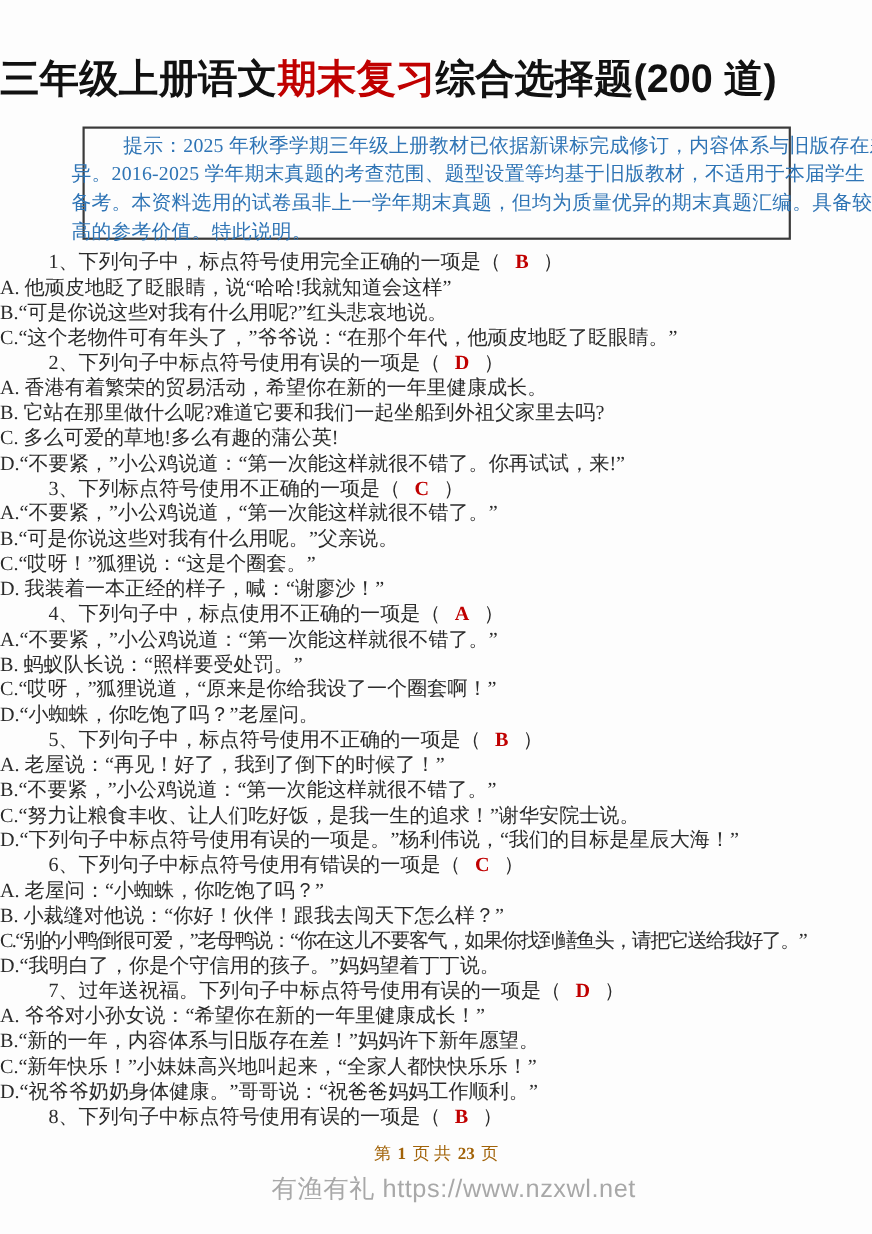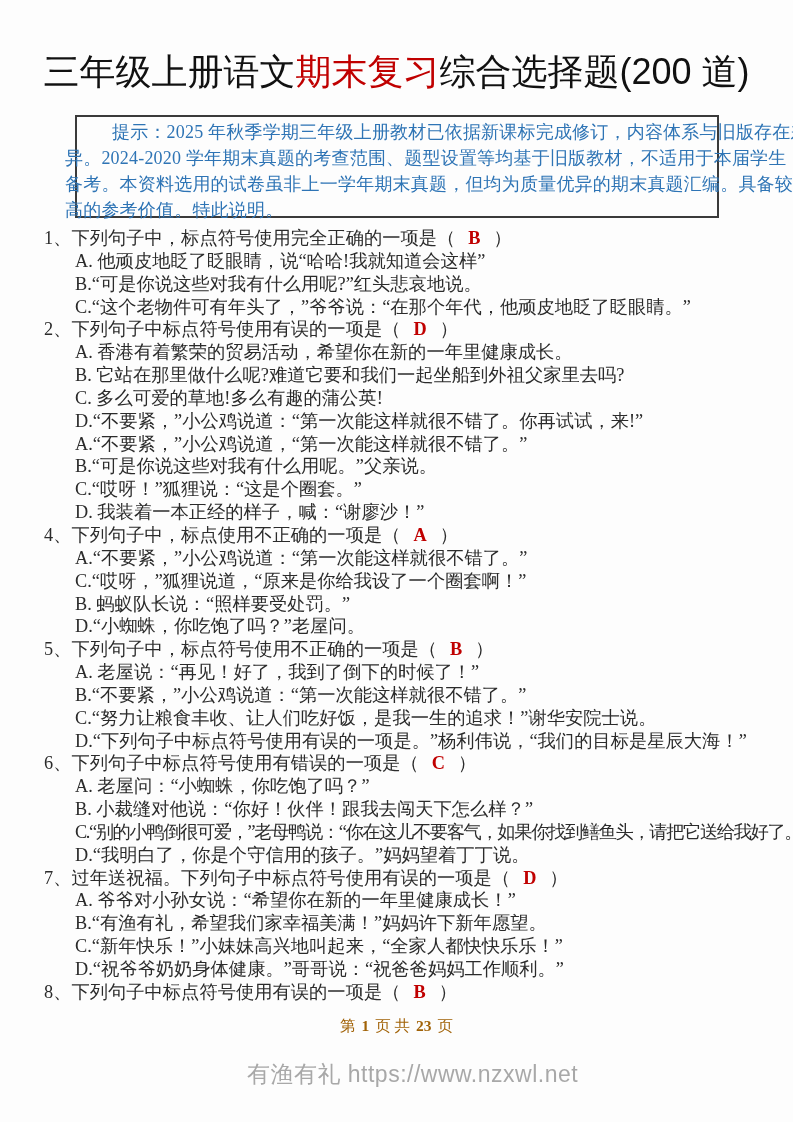--- a/index.html
+++ b/index.html
@@ -8,67 +8,67 @@
     --ink:#2b2b2b;
   }
   html,body{margin:0;padding:0;background:#e8e8e8;}
   .page{
     width:793px;height:1122px;margin:0 auto;background:#fdfdfd;
     position:relative;overflow:hidden;
     font-family:"Liberation Serif","DejaVu Serif",serif;
     color:var(--ink);
   }
   .title{
-    margin:50px 0 0 0;text-align:center;
+    margin:50px 0 0 0;text-align:left;
     font-family:"Liberation Sans","DejaVu Sans",sans-serif;
-    font-weight:400;font-size:36px;line-height:43px;
+    font-weight:700;font-size:36px;line-height:43px;
     color:#111;letter-spacing:0px;white-space:nowrap;
   }
   .title .red{color:var(--red);}
   .notice{
     margin:22px 0 0 75px;width:640px;height:99px;
     border:2px solid #3a3a3a;position:relative;
   }
   .notice-text{
     position:absolute;left:-12px;top:2px;width:674px;
     font-size:18px;line-height:26px;color:var(--blue);
     letter-spacing:0.2px;
   }
   .nline{white-space:nowrap;}
   .nline.first{text-indent:47px;}
   .questions{margin-top:9px;font-size:18.3px;}
   .qline{margin-left:44px;line-height:22.85px;white-space:nowrap;}
-  .opt{margin-left:75px;line-height:22.85px;white-space:nowrap;}
+  .opt{line-height:22.85px;white-space:nowrap;}
   .opt.tight{letter-spacing:-1.4px;}
   .ans{
     color:var(--red);font-weight:bold;
     display:inline-block;padding:0 13px;
   }
   .footer{margin-top:12px;text-align:center;}
   .pageinfo{font-size:15.5px;color:#a16207;}
   .pageinfo span{margin:0 3px;}
   .pageinfo .b{font-weight:bold;}
   .watermark{
-    margin-top:22px;font-size:23px;color:#a8a8a8;
+    margin-top:5px;font-size:23px;color:#a8a8a8;
     font-family:"Liberation Sans","DejaVu Sans",sans-serif;
     letter-spacing:0.5px;
     padding-left:32px;
   }
 </style>
 </head>
 <body>
 
 <div class="page">
 
   <h1 class="title"><span>三年级上册语文</span><span class="red">期末复习</span><span>综合选择题(200 道)</span></h1>
 
   <div class="notice">
     <div class="notice-text">
       <div class="nline first">提示：2025 年秋季学期三年级上册教材已依据新课标完成修订，内容体系与旧版存在差</div>
-      <div class="nline">异。2024-2020 学年期末真题的考查范围、题型设置等均基于旧版教材，不适用于本届学生</div>
+      <div class="nline">异。2016-2025 学年期末真题的考查范围、题型设置等均基于旧版教材，不适用于本届学生</div>
       <div class="nline">备考。本资料选用的试卷虽非上一学年期末真题，但均为质量优异的期末真题汇编。具备较</div>
       <div class="nline">高的参考价值。特此说明。</div>
     </div>
   </div>
 
   <div class="questions">
 
     <div>
       <div class="qline"><span>1、</span><span>下列句子中，标点符号使用完全正确的一项是</span><span>（</span><span class="ans">B</span><span>）</span></div>
       <div class="opt">A. 他顽皮地眨了眨眼睛，说“哈哈!我就知道会这样”</div>
@@ -78,31 +78,32 @@
 
     <div>
       <div class="qline"><span>2、</span><span>下列句子中标点符号使用有误的一项是</span><span>（</span><span class="ans">D</span><span>）</span></div>
       <div class="opt">A. 香港有着繁荣的贸易活动，希望你在新的一年里健康成长。</div>
       <div class="opt">B. 它站在那里做什么呢?难道它要和我们一起坐船到外祖父家里去吗?</div>
       <div class="opt">C. 多么可爱的草地!多么有趣的蒲公英!</div>
       <div class="opt">D.“不要紧，”小公鸡说道：“第一次能这样就很不错了。你再试试，来!”</div>
     </div>
 
     <div>
+      <div class="qline"><span>3、</span><span>下列标点符号使用不正确的一项是</span><span>（</span><span class="ans">C</span><span>）</span></div>
       <div class="opt">A.“不要紧，”小公鸡说道，“第一次能这样就很不错了。”</div>
       <div class="opt">B.“可是你说这些对我有什么用呢。”父亲说。</div>
       <div class="opt">C.“哎呀！”狐狸说：“这是个圈套。”</div>
       <div class="opt">D. 我装着一本正经的样子，喊：“谢廖沙！”</div>
     </div>
 
     <div>
       <div class="qline"><span>4、</span><span>下列句子中，标点使用不正确的一项是</span><span>（</span><span class="ans">A</span><span>）</span></div>
       <div class="opt">A.“不要紧，”小公鸡说道：“第一次能这样就很不错了。”</div>
+      <div class="opt">B. 蚂蚁队长说：“照样要受处罚。”</div>
       <div class="opt">C.“哎呀，”狐狸说道，“原来是你给我设了一个圈套啊！”</div>
-      <div class="opt">B. 蚂蚁队长说：“照样要受处罚。”</div>
       <div class="opt">D.“小蜘蛛，你吃饱了吗？”老屋问。</div>
     </div>
 
     <div>
       <div class="qline"><span>5、</span><span>下列句子中，标点符号使用不正确的一项是</span><span>（</span><span class="ans">B</span><span>）</span></div>
       <div class="opt">A. 老屋说：“再见！好了，我到了倒下的时候了！”</div>
       <div class="opt">B.“不要紧，”小公鸡说道：“第一次能这样就很不错了。”</div>
       <div class="opt">C.“努力让粮食丰收、让人们吃好饭，是我一生的追求！”谢华安院士说。</div>
       <div class="opt">D.“下列句子中标点符号使用有误的一项是。”杨利伟说，“我们的目标是星辰大海！”</div>
     </div>
@@ -111,21 +112,21 @@
       <div class="qline"><span>6、</span><span>下列句子中标点符号使用有错误的一项是</span><span>（</span><span class="ans">C</span><span>）</span></div>
       <div class="opt">A. 老屋问：“小蜘蛛，你吃饱了吗？”</div>
       <div class="opt">B. 小裁缝对他说：“你好！伙伴！跟我去闯天下怎么样？”</div>
       <div class="opt tight">C.“别的小鸭倒很可爱，”老母鸭说：“你在这儿不要客气，如果你找到鳝鱼头，请把它送给我好了。”</div>
       <div class="opt">D.“我明白了，你是个守信用的孩子。”妈妈望着丁丁说。</div>
     </div>
 
     <div>
       <div class="qline"><span>7、</span><span>过年送祝福。下列句子中标点符号使用有误的一项是</span><span>（</span><span class="ans">D</span><span>）</span></div>
       <div class="opt">A. 爷爷对小孙女说：“希望你在新的一年里健康成长！”</div>
-      <div class="opt">B.“有渔有礼，希望我们家幸福美满！”妈妈许下新年愿望。</div>
+      <div class="opt">B.“新的一年，内容体系与旧版存在差！”妈妈许下新年愿望。</div>
       <div class="opt">C.“新年快乐！”小妹妹高兴地叫起来，“全家人都快快乐乐！”</div>
       <div class="opt">D.“祝爷爷奶奶身体健康。”哥哥说：“祝爸爸妈妈工作顺利。”</div>
     </div>
 
     <div>
       <div class="qline"><span>8、</span><span>下列句子中标点符号使用有误的一项是</span><span>（</span><span class="ans">B</span><span>）</span></div>
     </div>
 
   </div>
 

